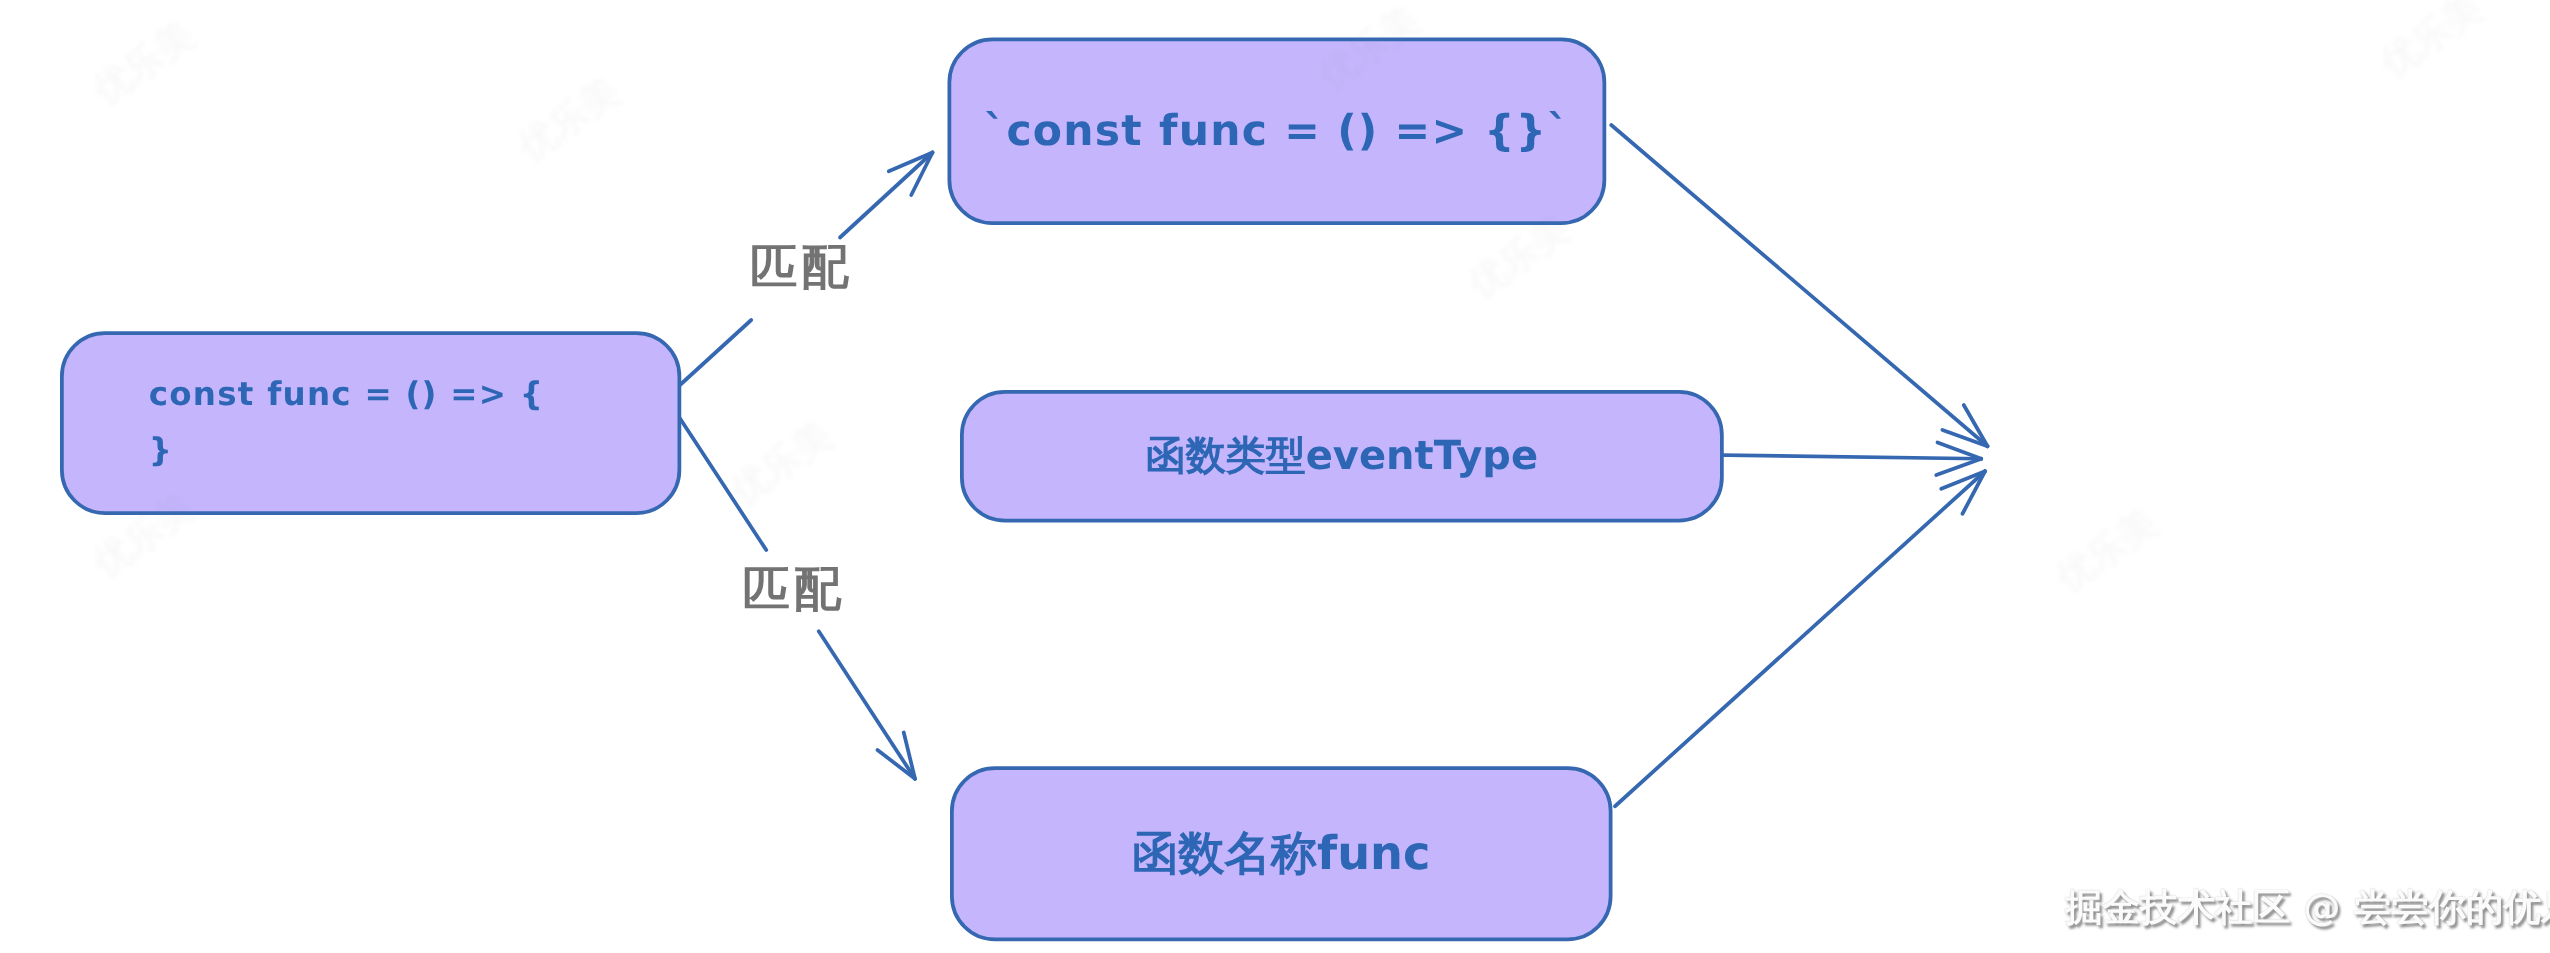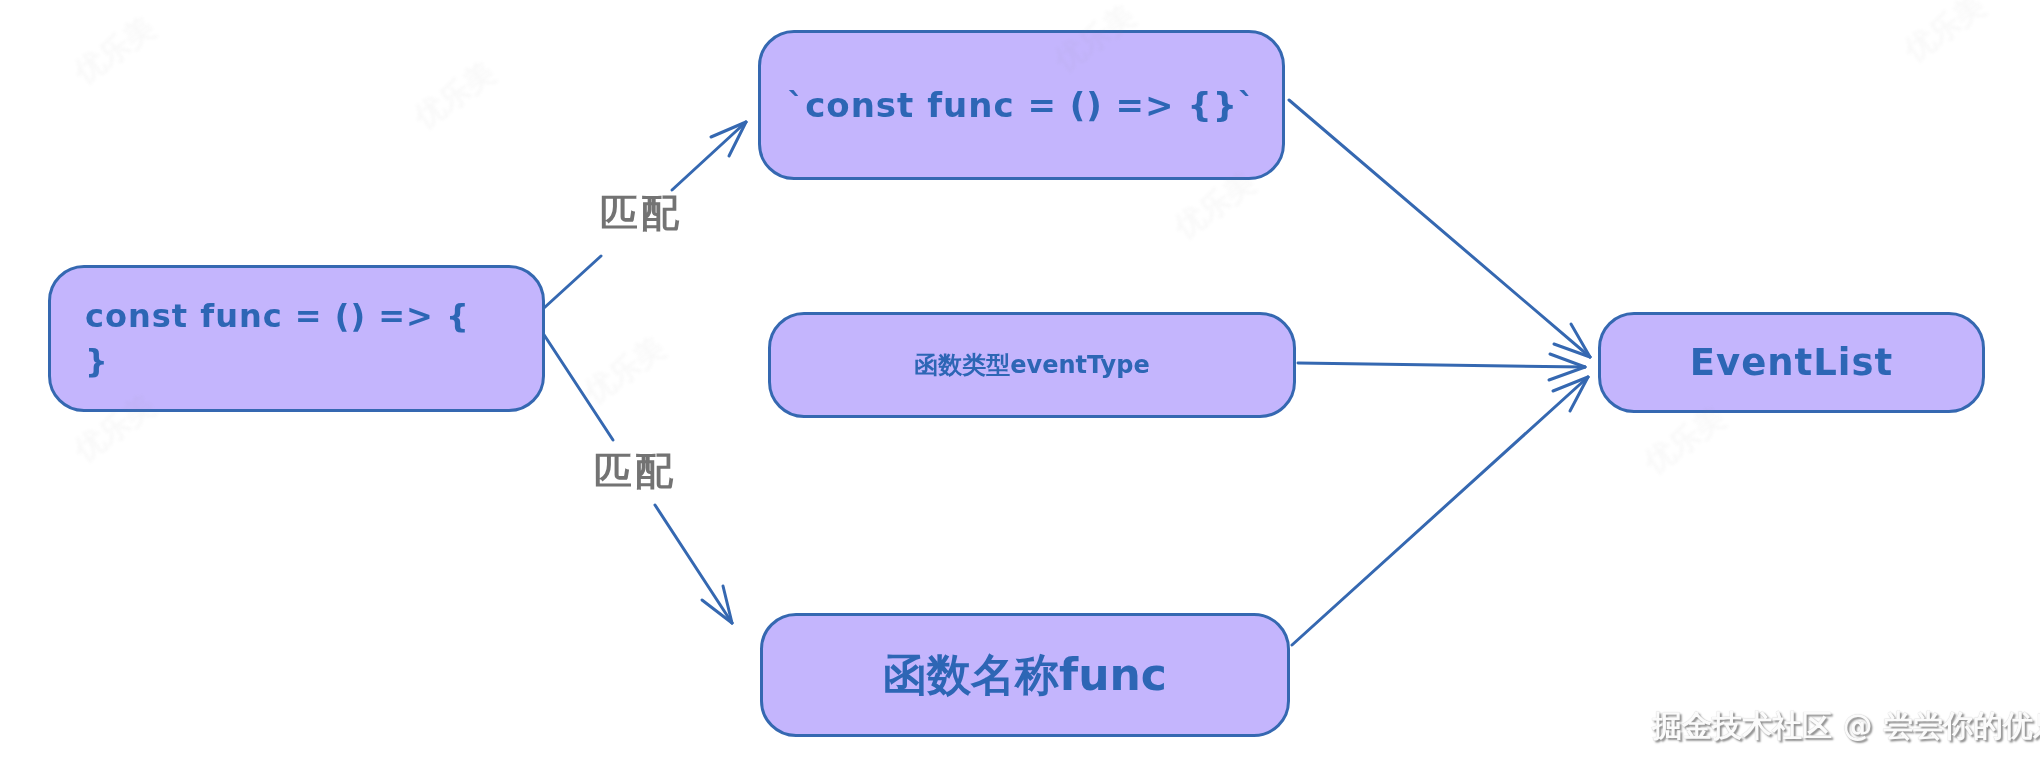--- a/index.html
+++ b/index.html
@@ -35,41 +35,42 @@
     justify-content: center;
     font-weight: 600;
   }
   .node-source {
     left: 48px; top: 265px;
     width: 497px; height: 147px;
     justify-content: flex-start;
   }
   .code-lines {
     padding-left: 34px;
-    font-size: 32px;
+    font-size: 26px;
     line-height: 45px;
     letter-spacing: 1px;
     white-space: pre;
+    margin-left: 34px;
   }
   .node-template {
     left: 758px; top: 30px;
     width: 527px; height: 150px;
     font-size: 34px;
     letter-spacing: 1px;
   }
   .node-eventtype {
     left: 768px; top: 312px;
-    width: 528px; height: 106px;
-    font-size: 24px;
+    width: 611px; height: 106px;
+    font-size: 32px;
     align-items: center;
   }
   .node-funcname {
     left: 760px; top: 613px;
-    width: 530px; height: 124px;
-    font-size: 44px;
+    width: 530px; height: 140px;
+    font-size: 37px;
   }
   .node-eventlist {
     left: 1598px; top: 312px;
     width: 387px; height: 101px;
     font-size: 37px;
     letter-spacing: 1px;
   }
   .edge-label {
     position: absolute;
     color: #737373;
@@ -149,23 +150,20 @@
   </div>
 
   <div class="node node-eventtype">
     <span>函数类型eventType</span>
   </div>
 
   <div class="node node-funcname">
     <span>函数名称func</span>
   </div>
 
-  <div class="node node-eventlist">
-    <span>EventList</span>
-  </div>
 
   <div class="edge-label edge-label-top">匹配</div>
   <div class="edge-label edge-label-bottom">匹配</div>
 
   <div class="watermark">掘金技术社区 @ 尝尝你的优乐美</div>
 
   <span class="faint-mark" style="left:70px;  top:30px;">优乐美</span>
   <span class="faint-mark" style="left:410px; top:75px;">优乐美</span>
   <span class="faint-mark" style="left:1050px;top:18px;">优乐美</span>
   <span class="faint-mark" style="left:1900px;top:8px;">优乐美</span>

